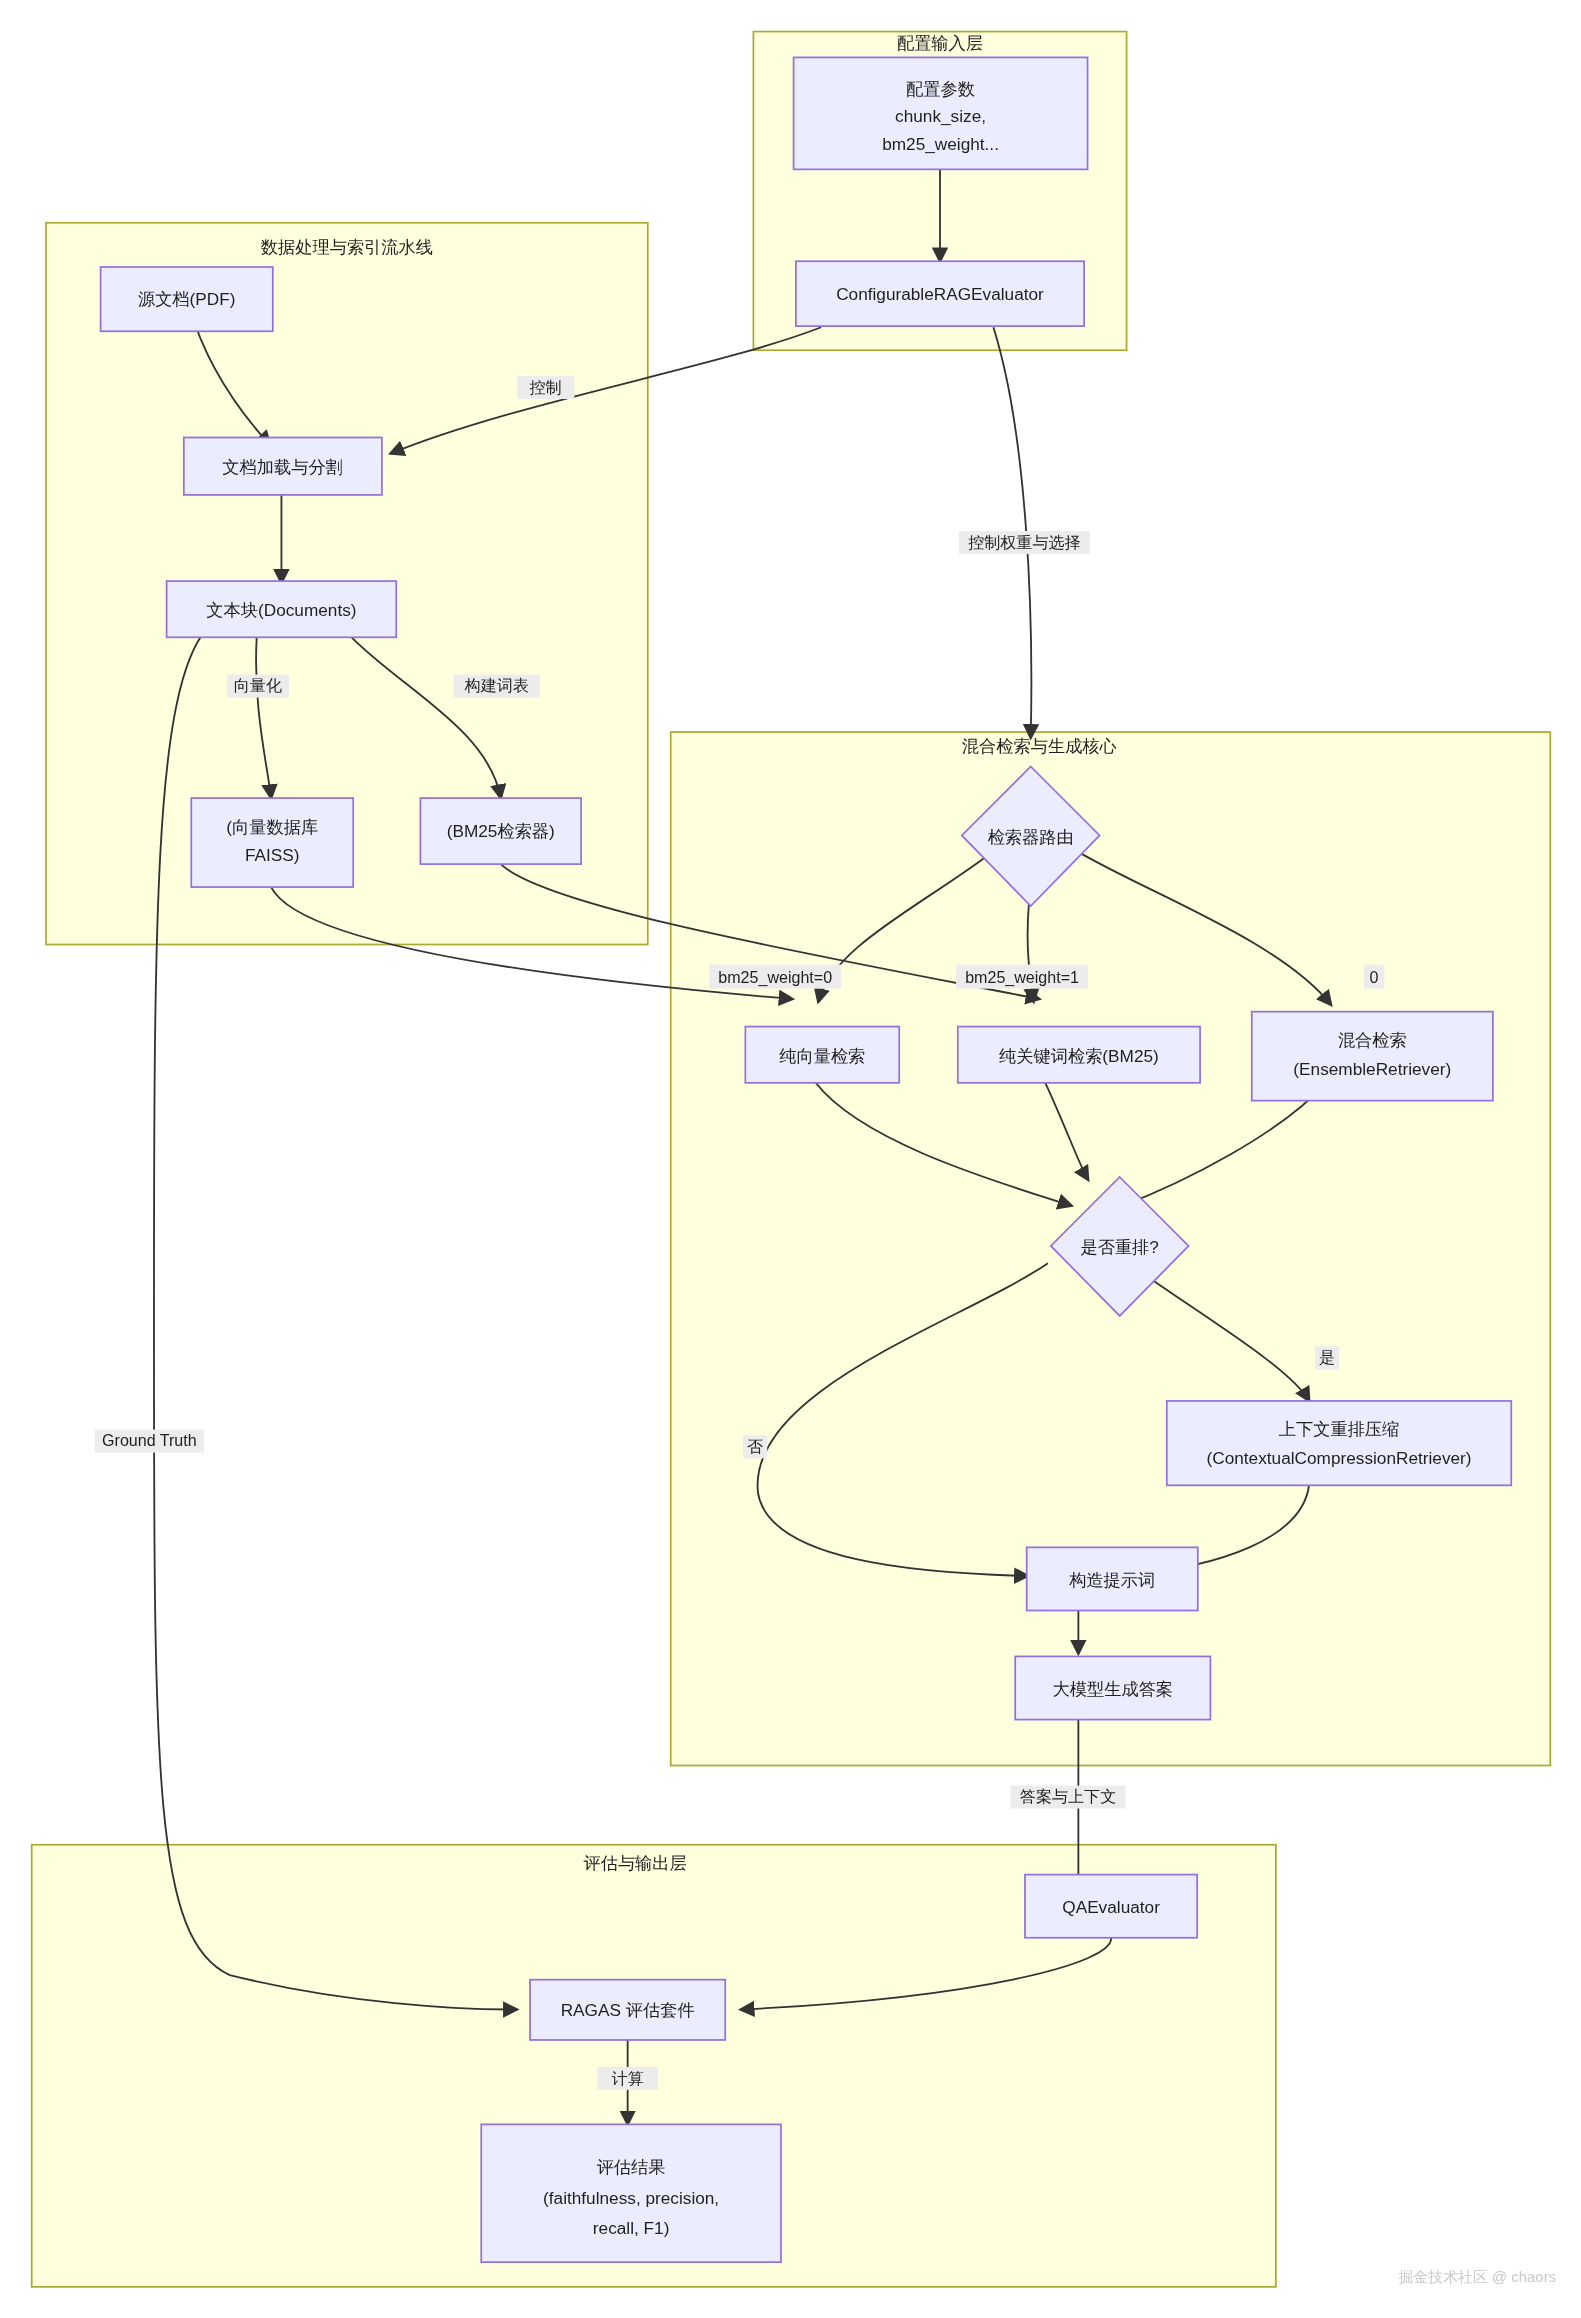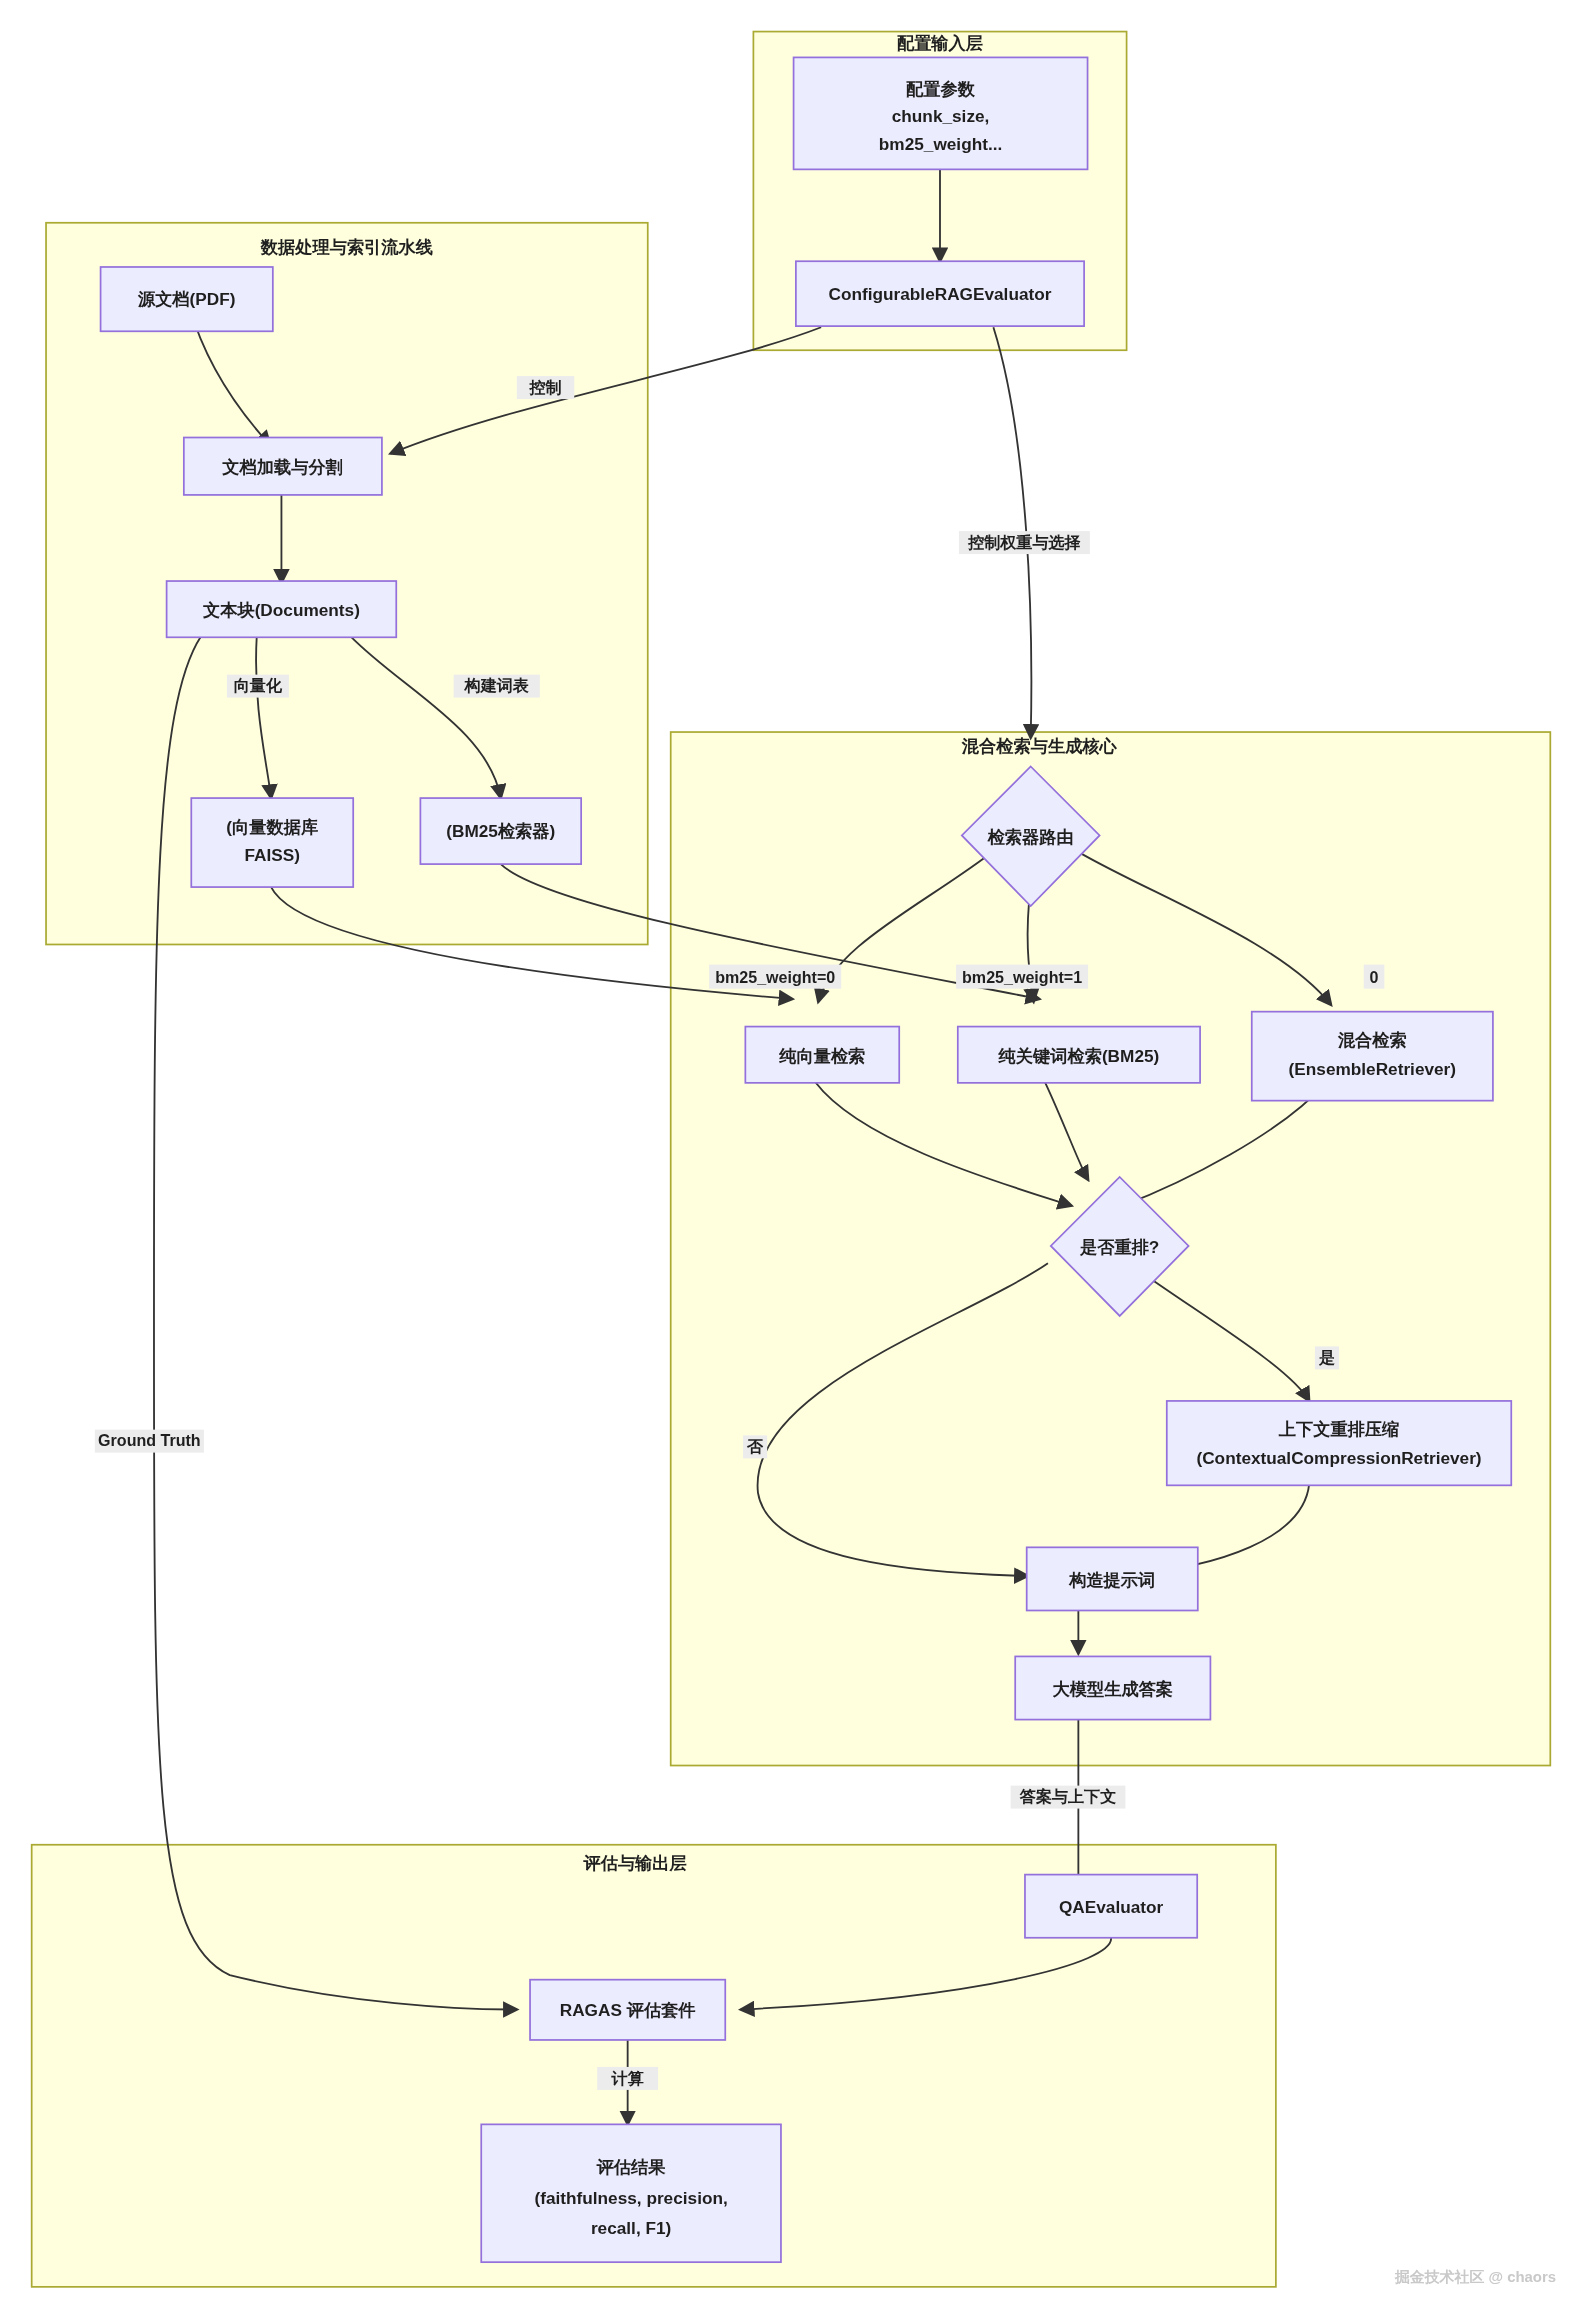--- a/index.html
+++ b/index.html
@@ -1,17 +1,17 @@
 <!DOCTYPE html>
 <html style="font-size:9.2px"><head>
 <meta charset="utf-8">
 <style>
   html,body{margin:0;padding:0;background:#ffffff;}
   body{font-family:"Liberation Sans","DejaVu Sans",sans-serif;}
-  #canvas{position:relative;width:1582px;height:2319px;background:#ffffff;overflow:hidden;font-weight:bold;}
+  #canvas{position:relative;width:1582px;height:2319px;background:#ffffff;overflow:hidden;}
   svg{position:absolute;top:0;left:0;width:1582px;height:2319px;}
   .sgfill{fill:#ffffde;stroke:#aaaa33;stroke-width:3;}
   .nodebox{fill:#ececff;stroke:#9370db;stroke-width:3;}
   .edge{fill:none;stroke:#333333;stroke-width:3.2;}
   text{font-family:"Liberation Sans","DejaVu Sans",sans-serif;fill:#1f1f1f;}
   .sgtitle{font-size:30px;text-anchor:middle;}
   .nodetext{font-size:30px;text-anchor:middle;}
   .edgelabel{font-size:28px;text-anchor:middle;}
   .edgelabel-bg{fill:#ececec;}
   .watermark{font-size:26px;fill:#c9c9c9;text-anchor:end;}

